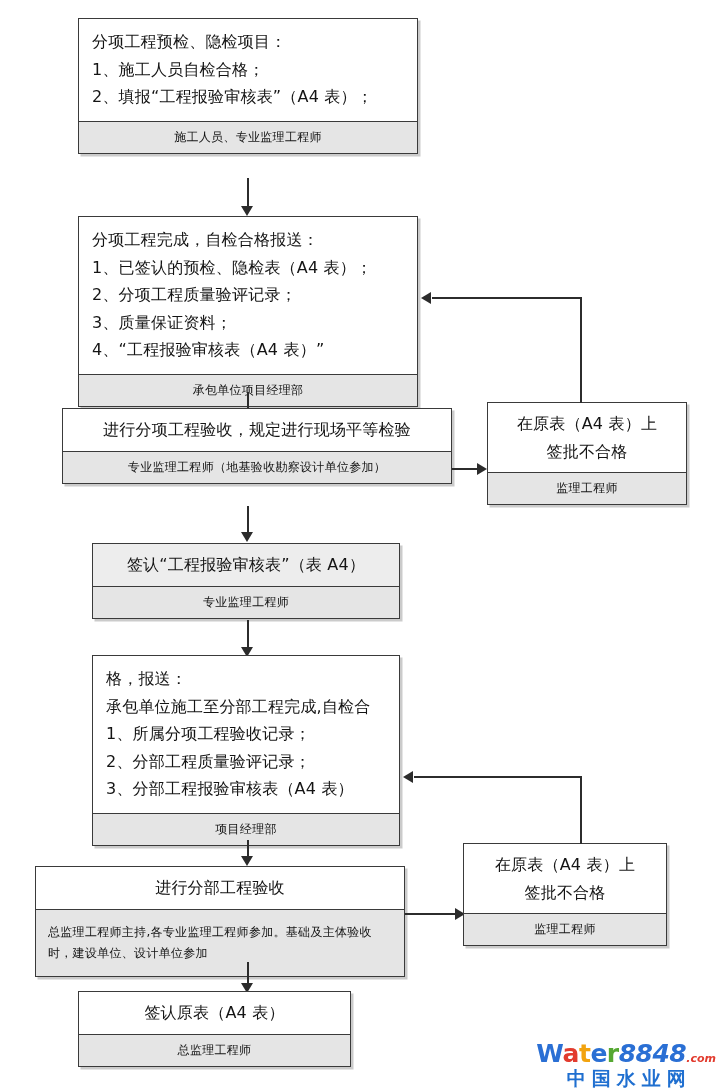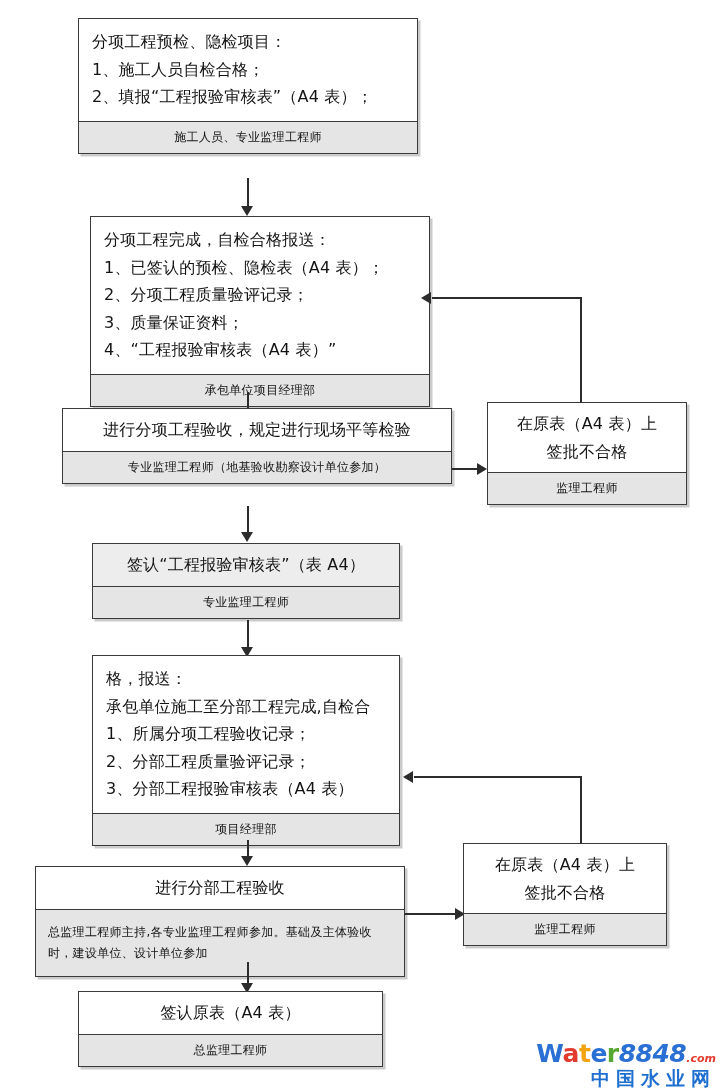--- a/index.html
+++ b/index.html
@@ -117,21 +117,21 @@
       <span class="ln">分项工程预检、隐检项目：</span>
       <span class="ln">1、施工人员自检合格；</span>
       <span class="ln">2、填报“工程报验审核表”（A4 表）；</span>
     </div>
     <div class="actor">施工人员、专业监理工程师</div>
   </div>
 
   <div class="seg vseg" style="left:247px; top:178px; height:32px;"></div>
   <div class="arrow down" style="left:241px; top:206px;"></div>
 
-  <div class="box" style="left:90px; top:216px; width:340px;">
+  <div class="box" style="left:78px; top:216px; width:340px;">
     <div class="body">
       <span class="ln">分项工程完成，自检合格报送：</span>
       <span class="ln">1、已签认的预检、隐检表（A4 表）；</span>
       <span class="ln">2、分项工程质量验评记录；</span>
       <span class="ln">3、质量保证资料；</span>
       <span class="ln">4、“工程报验审核表（A4 表）”</span>
     </div>
     <div class="actor">承包单位项目经理部</div>
   </div>
 
@@ -205,27 +205,27 @@
     <div class="actor">监理工程师</div>
   </div>
 
   <div class="seg vseg" style="left:580px; top:776px; height:68px;"></div>
   <div class="seg hseg" style="left:414px; top:776px; width:168px;"></div>
   <div class="arrow left" style="left:403px; top:771px;"></div>
 
   <div class="seg vseg" style="left:247px; top:962px; height:24px;"></div>
   <div class="arrow down" style="left:241px; top:983px;"></div>
 
-  <div class="box" style="left:78px; top:991px; width:305px;">
+  <div class="box" style="left:78px; top:991px; width:273px;">
     <div class="body center">
       <span class="ln">签认原表（A4 表）</span>
     </div>
     <div class="actor">总监理工程师</div>
   </div>
 
   <div id="logo">
     <div class="wordmark">
       <span style="color: rgb(42, 111, 212);">W</span><span style="color: rgb(226, 59, 46);">a</span><span style="color: rgb(242, 163, 15);">t</span><span style="color: rgb(42, 111, 212);">e</span><span style="color: rgb(86, 168, 50);">r</span><i style="color: rgb(42, 111, 212);">8848</i><span class="dotcom" style="color: rgb(226, 59, 46);">.com</span>
     </div>
-    <div class="cn" style="color: rgb(31, 111, 208); text-align: right;">中国水业网</div>
+    <div class="cn" style="color: rgb(31, 111, 208);">中国水业网</div>
   </div>
 
 </div>
 
 </body></html>

